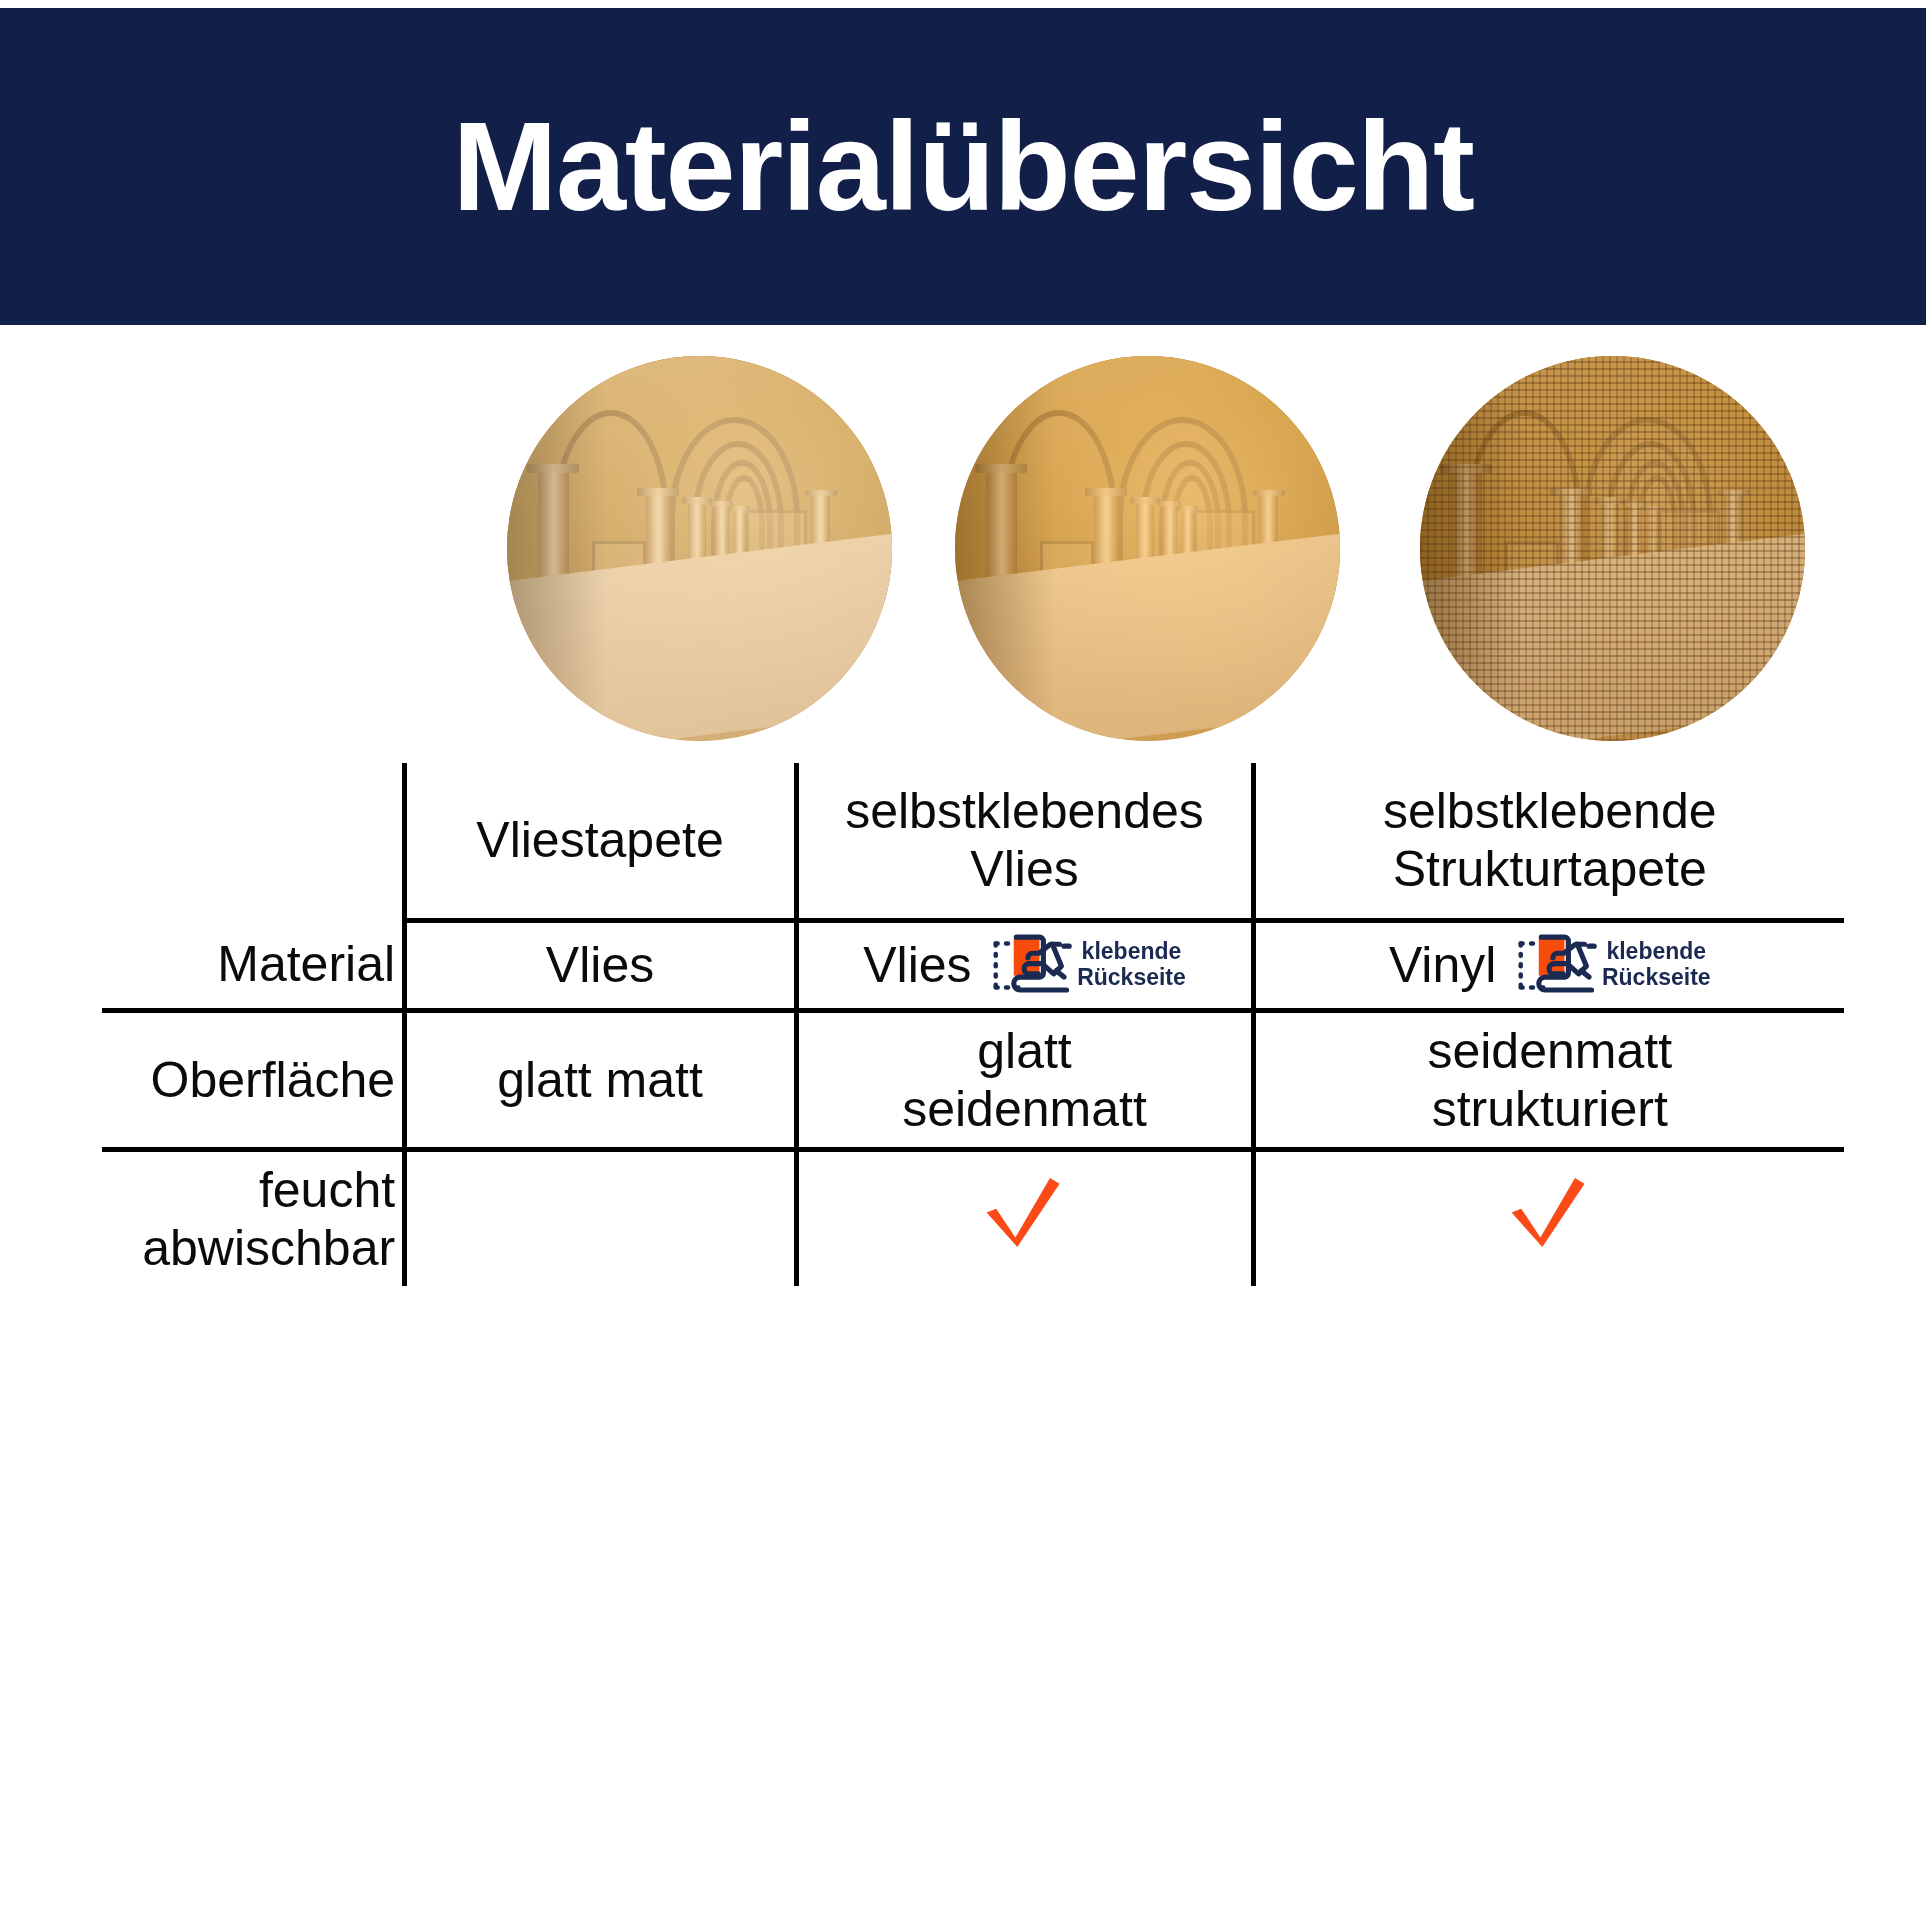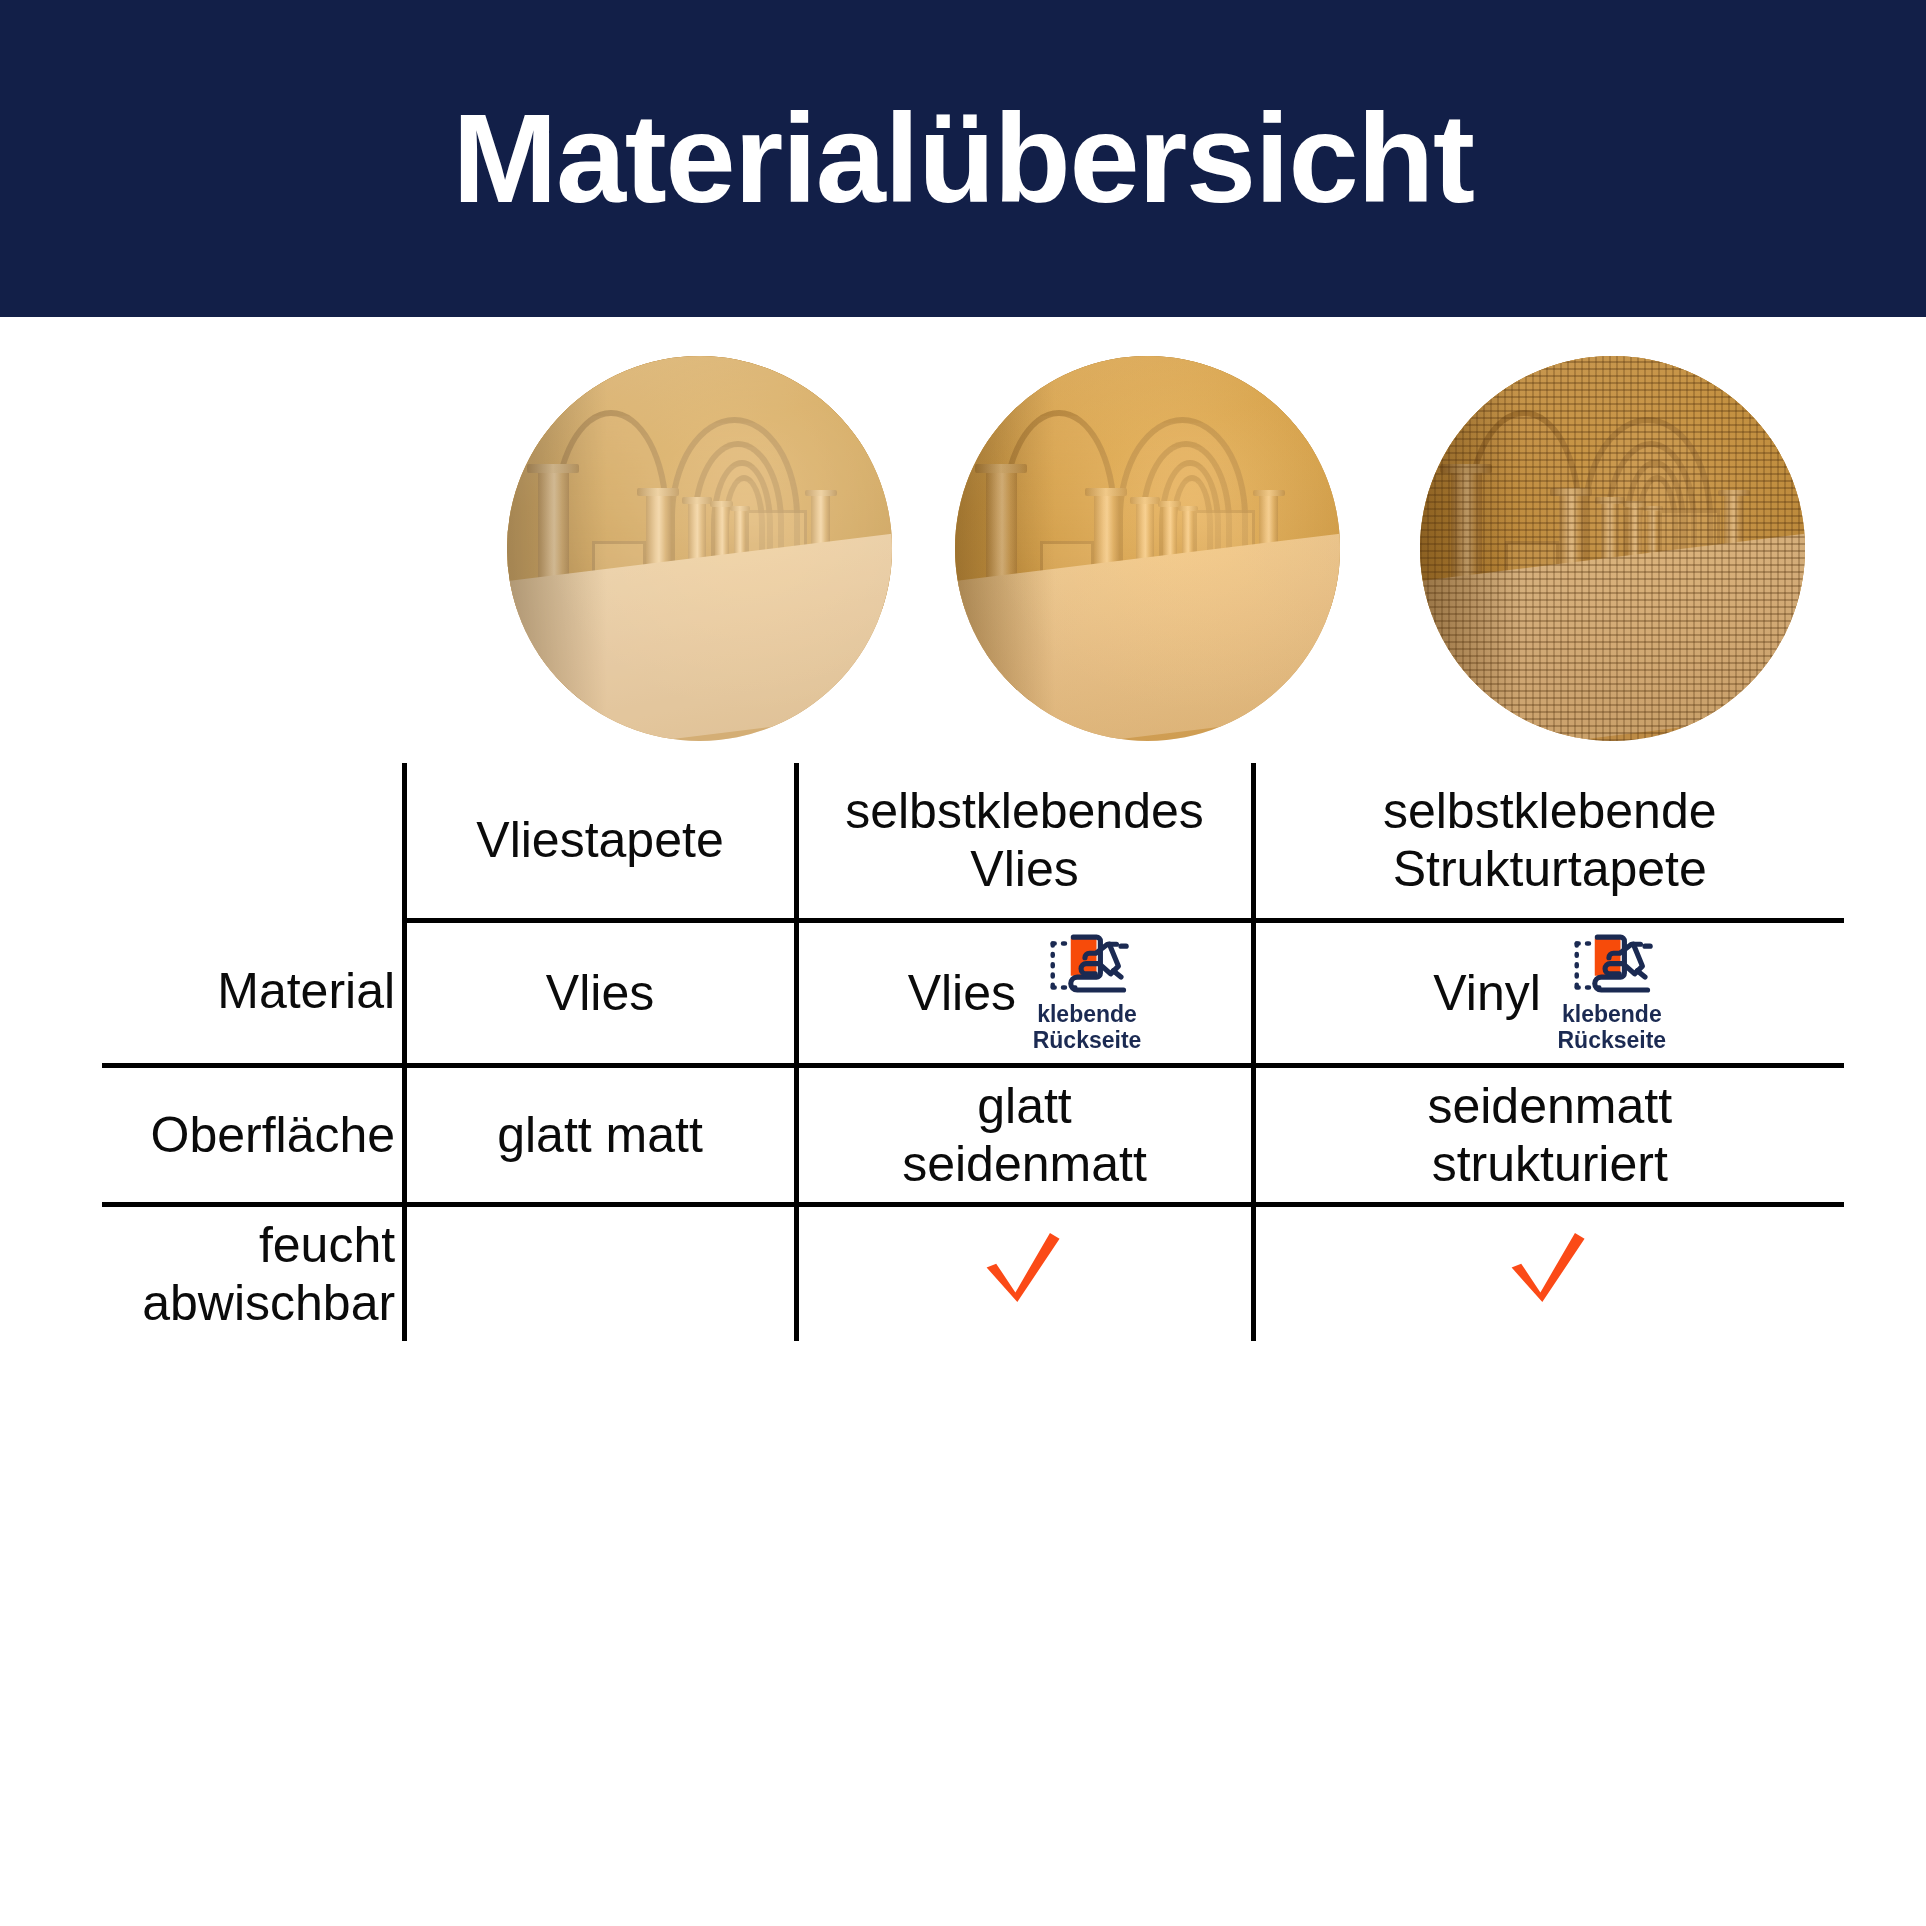--- a/index.html
+++ b/index.html
@@ -16,21 +16,21 @@
   .page {
     position: relative;
     width: 1926px;
     height: 1926px;
     background: #ffffff;
   }
 
   
   .header-banner {
     position: absolute;
-    left: 0; top: 0;
+    left: 0; top: 8px;
     width: 1926px;
     height: 317px;
     background: #121F48;
     display: flex;
     align-items: center;
     justify-content: center;
   }
   .header-title {
     color: #ffffff;
     font-size: 126px;
@@ -208,21 +208,21 @@
     display: flex;
     align-items: center;
     justify-content: center;
     gap: 16.7px;
   }
   .cell-text { white-space: pre-line; }
 
   
   .adhesive-badge {
     display: flex;
-    flex-direction: column;
+    flex-direction: row;
     align-items: center;
     gap: 3.9px;
     flex: 0 0 auto;
   }
   .adhesive-badge svg { display: block; }
   .adhesive-label {
     color: #1B2A52;
     font-size: 23px;
     font-weight: 700;
     line-height: 1.12;

